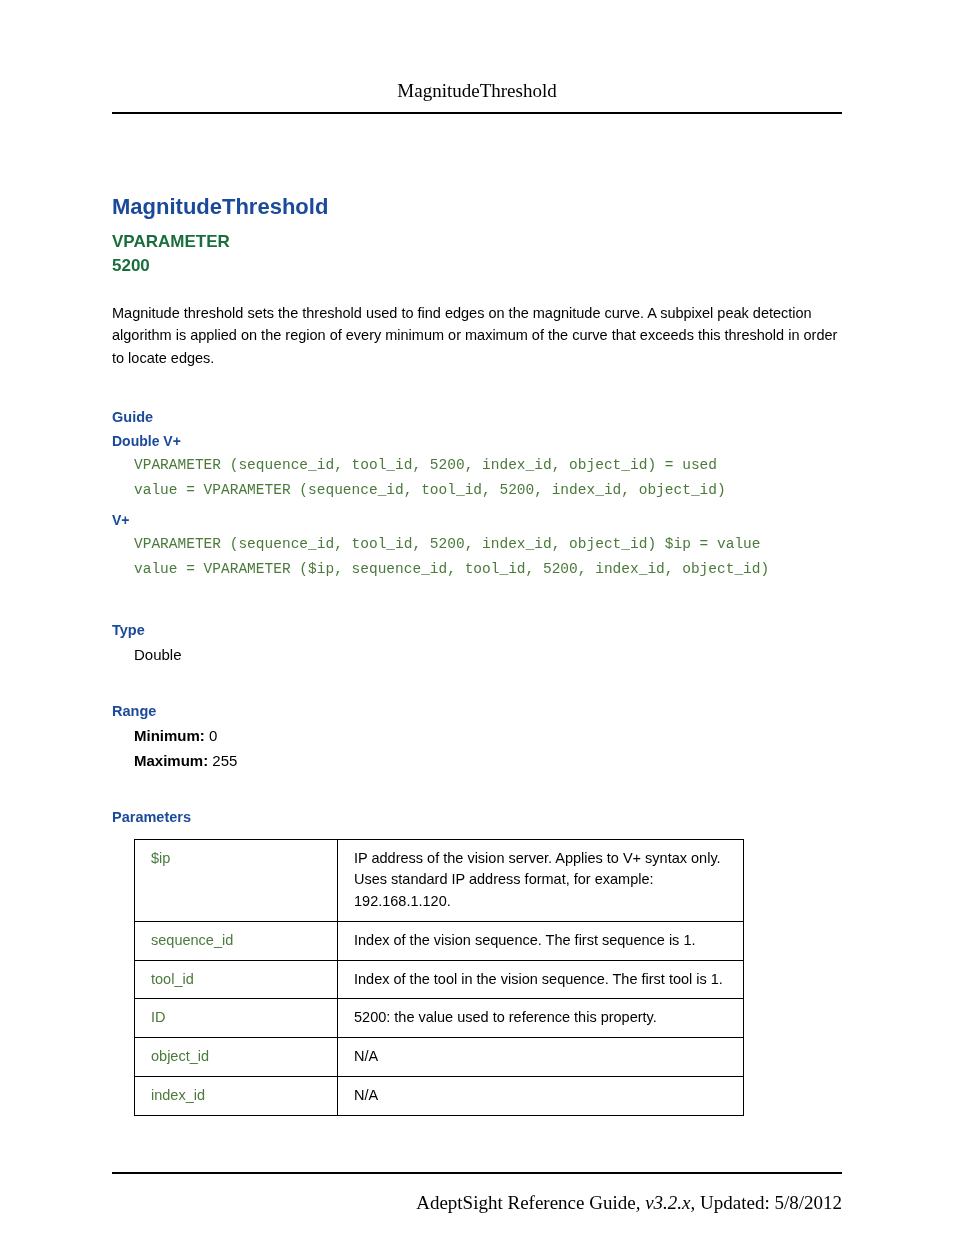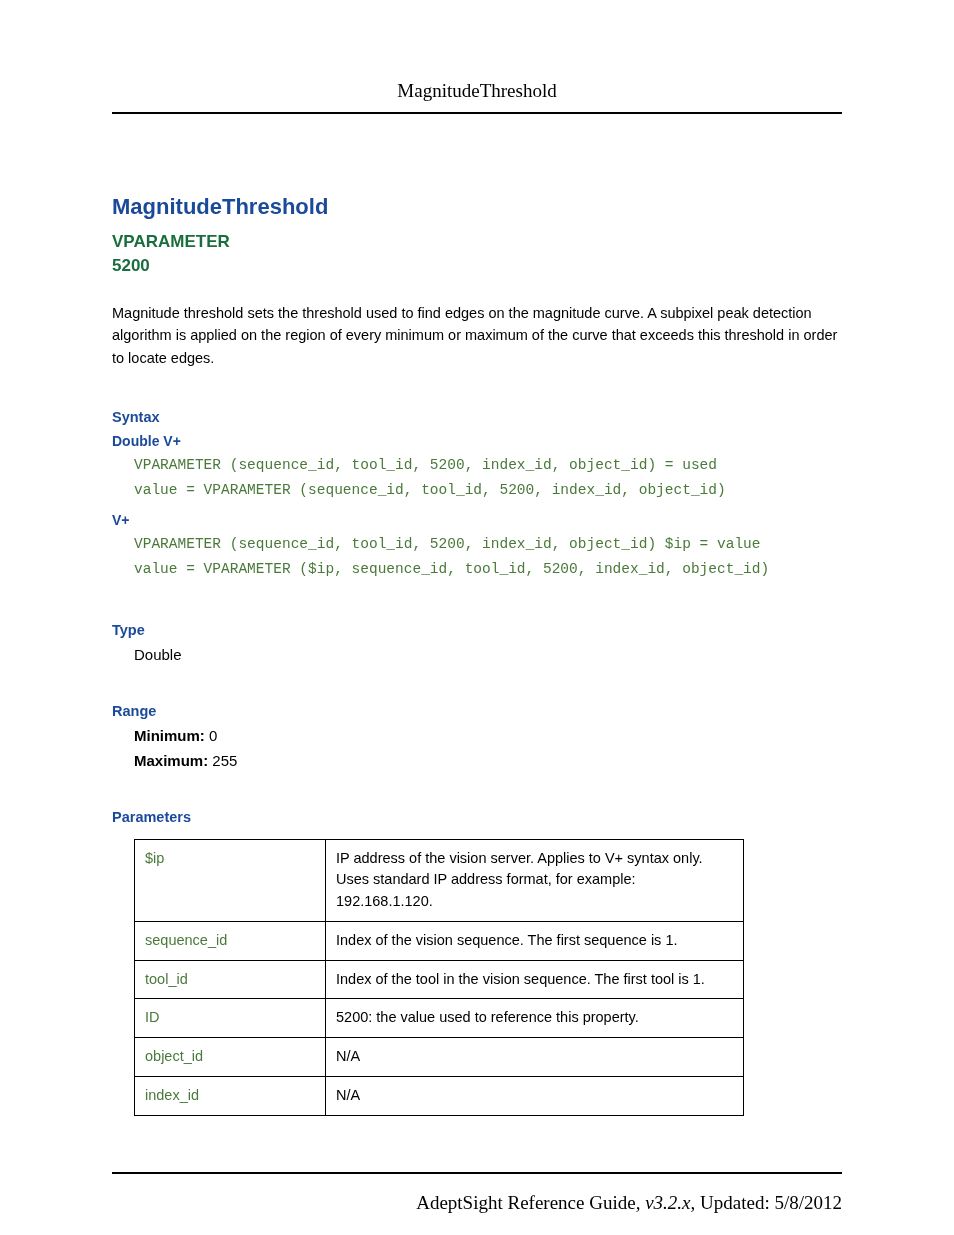--- a/index.html
+++ b/index.html
@@ -79,21 +79,21 @@
   }
   table.params {
     border-collapse: collapse;
     margin-left: 22px;
     margin-top: 14px;
     width: 610px;
     font-size: 14.5px;
   }
   table.params td {
     border: 1px solid #000;
-    padding: 8px 10px;
+    padding: 8px 16px;
     vertical-align: top;
     line-height: 1.5;
   }
   table.params td.param-name {
     width: 170px;
     color: #4a7a3a;
     font-family: Verdana, sans-serif;
   }
   .footer-rule {
     border-top: 2px solid #000;
@@ -119,21 +119,21 @@
   <div class="title-row">
     <h1 class="main-title">MagnitudeThreshold</h1>
   </div>
   <div class="vparam-block">
     <span>VPARAMETER</span><br>
     <span>5200</span>
   </div>
 
   <div class="description">Magnitude threshold sets the threshold used to find edges on the magnitude curve. A subpixel peak detection algorithm is applied on the region of every minimum or maximum of the curve that exceeds this threshold in order to locate edges.</div>
 
-  <div class="section-heading">Syntax</div>
+  <div class="section-heading">Guide</div>
 
   <div class="sub-heading">Double V+</div>
   <div class="code-block">VPARAMETER (sequence_id, tool_id, 5200, index_id, object_id) = used
 value = VPARAMETER (sequence_id, tool_id, 5200, index_id, object_id)</div>
 
   <div class="sub-heading">V+</div>
   <div class="code-block">VPARAMETER (sequence_id, tool_id, 5200, index_id, object_id) $ip = value
 value = VPARAMETER ($ip, sequence_id, tool_id, 5200, index_id, object_id)</div>
 
   <div class="section-heading" style="margin-top:40px">Type</div>

